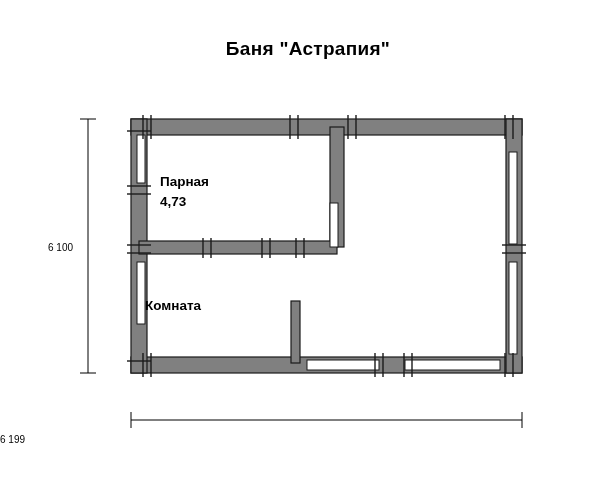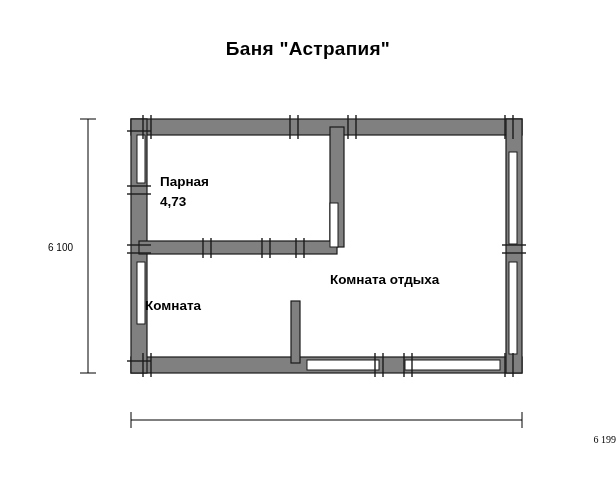--- a/index.html
+++ b/index.html
@@ -50,23 +50,22 @@
     color: #000;
     white-space: nowrap;
   }
   #dim-left-text {
     left: 48px;
     top: 242px;
   }
   #dim-bottom-text {
     left: 0;
     top: 434px;
-    width: 616px;
-    text-align: right;
-    font-family: Liberation Serif, serif;
+    width: 500px;
+    text-align: left;
   }
   #label-parnaya {
     left: 160px;
     top: 172px;
     width: 160px;
   }
   #label-moechnaya {
     left: 145px;
     top: 296px;
     width: 160px;
@@ -171,17 +170,16 @@
 <div class="room-label" id="label-parnaya">
   <span>Парная</span>
   <span class="area">4,73</span>
 </div>
 
 <div class="room-label" id="label-moechnaya">
   <span>Комната</span>
 </div>
 
 <div class="room-label" id="label-komnata">
-  <span>Комната отдыха</span>
 </div>
 
 <div class="dim-text" id="dim-left-text">6 100</div>
 <div class="dim-text" id="dim-bottom-text">6 199</div>
 
 </body></html>

